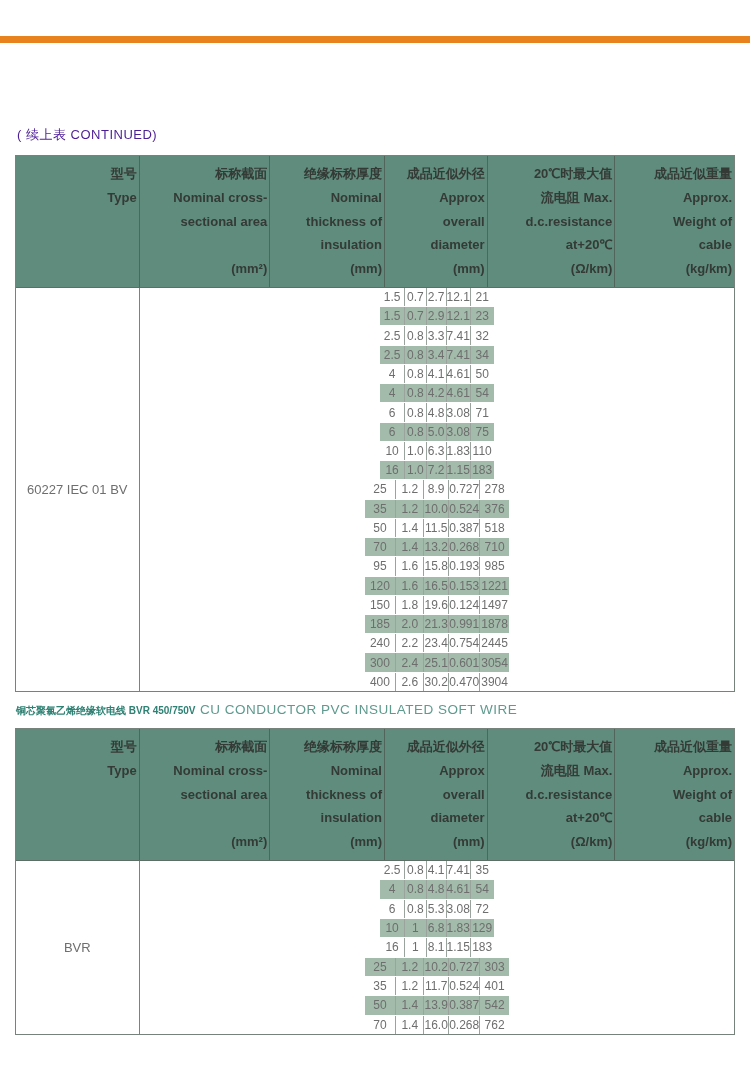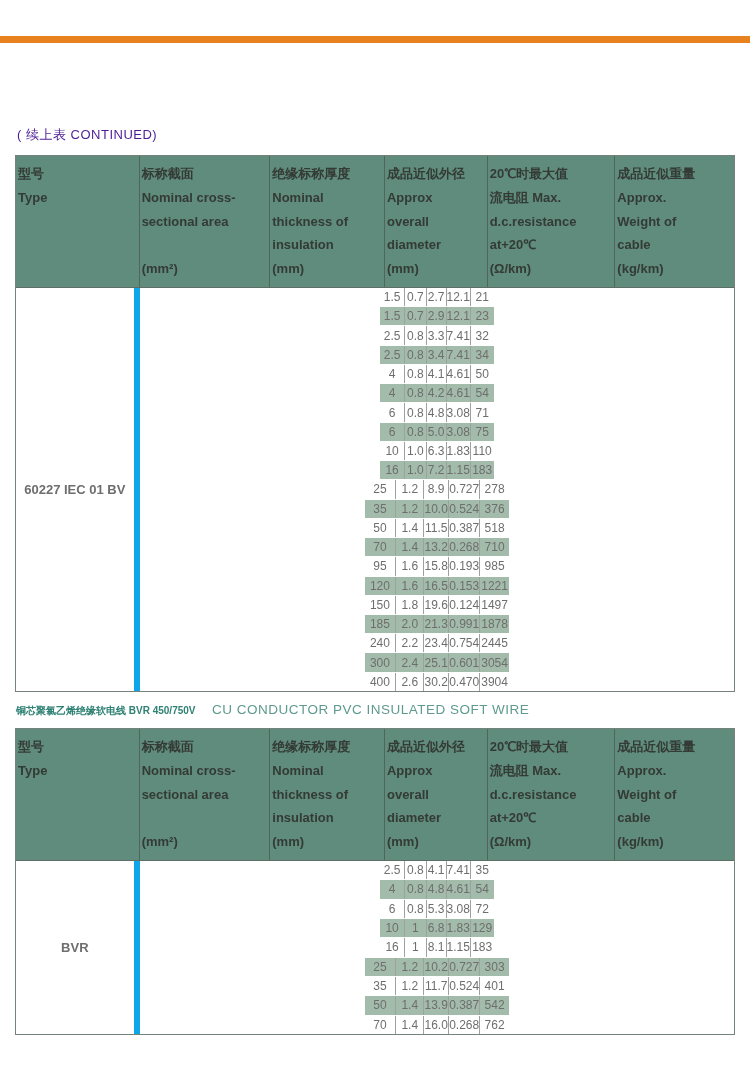--- a/index.html
+++ b/index.html
@@ -38,42 +38,41 @@
     background: var(--header-green, #5F8C7D);
     height: 132px;
     border-bottom: 1px solid #5d6e64;
     box-sizing: border-box;
   }
   .hcell {
     display: flex; flex-direction: column;
     justify-content: space-between;
     padding: 11px 2px 12px 2px;
     box-sizing: border-box;
-    text-align: left;
+    text-align: right;
     border-right: 1px solid #52655b;
     overflow: hidden;
   }
   .hcell:last-child { border-right: none; }
   .hline {
     font-size: 13px; font-weight: bold; color: #343a36;
     line-height: 1; min-height: 13px; white-space: nowrap;
   }
 
   .tbody { display: flex; }
   #table1 .tbody { height: 403px; }
   #table2 .tbody { height: 173px; }
 
   .type-cell {
     width: 17.22%;
     display: flex; align-items: center; justify-content: center;
     font-size: 13px; color: #6e6e6e;
-    border-right: 6px solid #0ea5e9;
+    border-right: 1px solid #0ea5e9;
     box-sizing: border-box;
     background: #fff;
-    font-weight: bold;
   }
   .rows { flex: 1; display: flex; flex-direction: column; align-items: center; }
   .row {
     flex: 1;
     display: grid;
     grid-template-columns: 131fr 115fr 103fr 128fr 119fr;
     border-top: 1px solid #e2e2e2;
     box-sizing: border-box;
   }
   .row:first-child { border-top: none; }
@@ -90,21 +89,21 @@
 
   .section-title {
     position: absolute; left: 16px; top: 700px;
     white-space: nowrap;
   }
   .title-cn {
     font-size: 10px; font-weight: bold;
     color: var(--title-teal, #2E8173);
   }
   .title-en {
-    font-size: 13.5px; margin-left: 12px;
+    font-size: 13.5px; 
     color: var(--title-teal-light, #5E9A8D);
     letter-spacing: 0.5px;
   }
 </style>
 </head>
 <body>
 
 <div class="page">
 
   <div class="topbar"></div>

